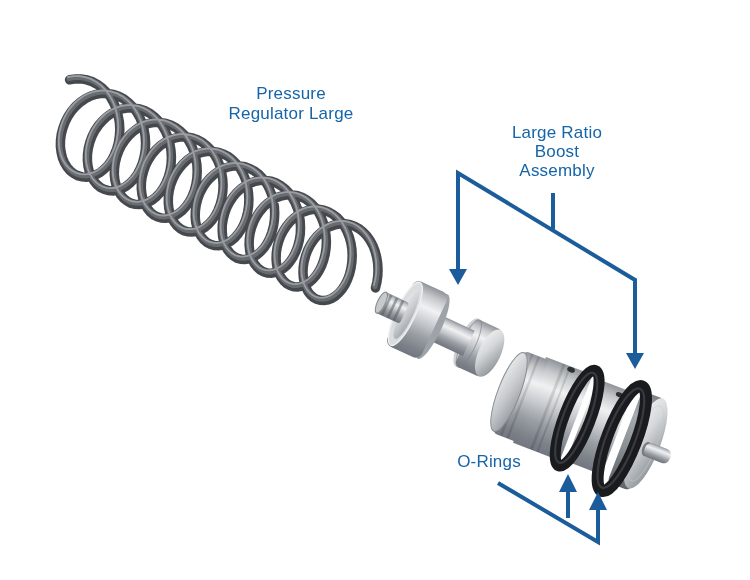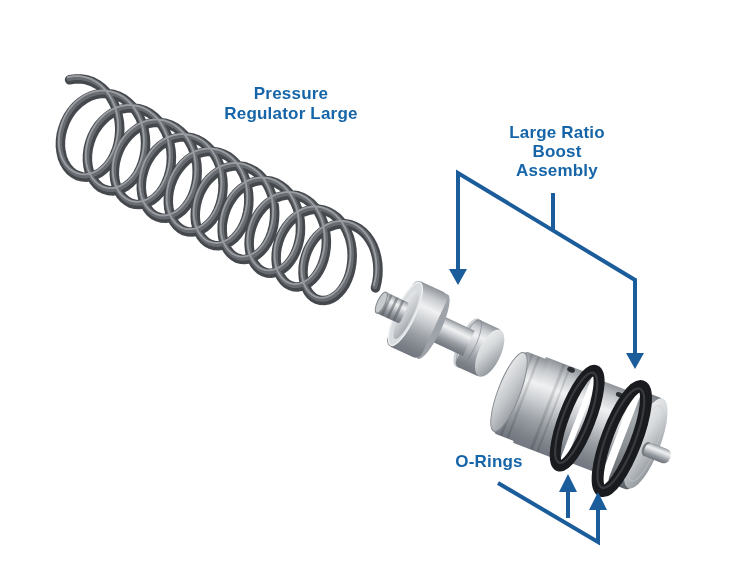--- a/index.html
+++ b/index.html
@@ -1,20 +1,19 @@
 <!DOCTYPE html>
 <html style="--canvas-bg: #ffffff; --label-text: #1565a8; --leader-line: #1b5c9b; --oring: #1a1b1e; --spring-wire: #45484d;"><head>
 <meta charset="utf-8">
 <style>
   html,body{margin:0;padding:0;background:#fff;}
   .stage{
     position:relative;width:750px;height:580px;overflow:hidden;
     background:var(--canvas-bg,#ffffff);
     font-family:"Liberation Sans",sans-serif;
-    font-weight:bold;
   }
   .artwork{position:absolute;left:0;top:0;}
   .label{
     position:absolute;color:var(--label-text,#1565a8);
     text-align:center;font-size:17px;line-height:20px;letter-spacing:.2px;
   }
   .label span{display:block;}
   .label-spring{left:176px;top:84px;width:230px;}
   .label-boost{left:477px;top:123px;width:160px;line-height:19px;}
   .label-orings{left:429px;top:452px;width:120px;}

